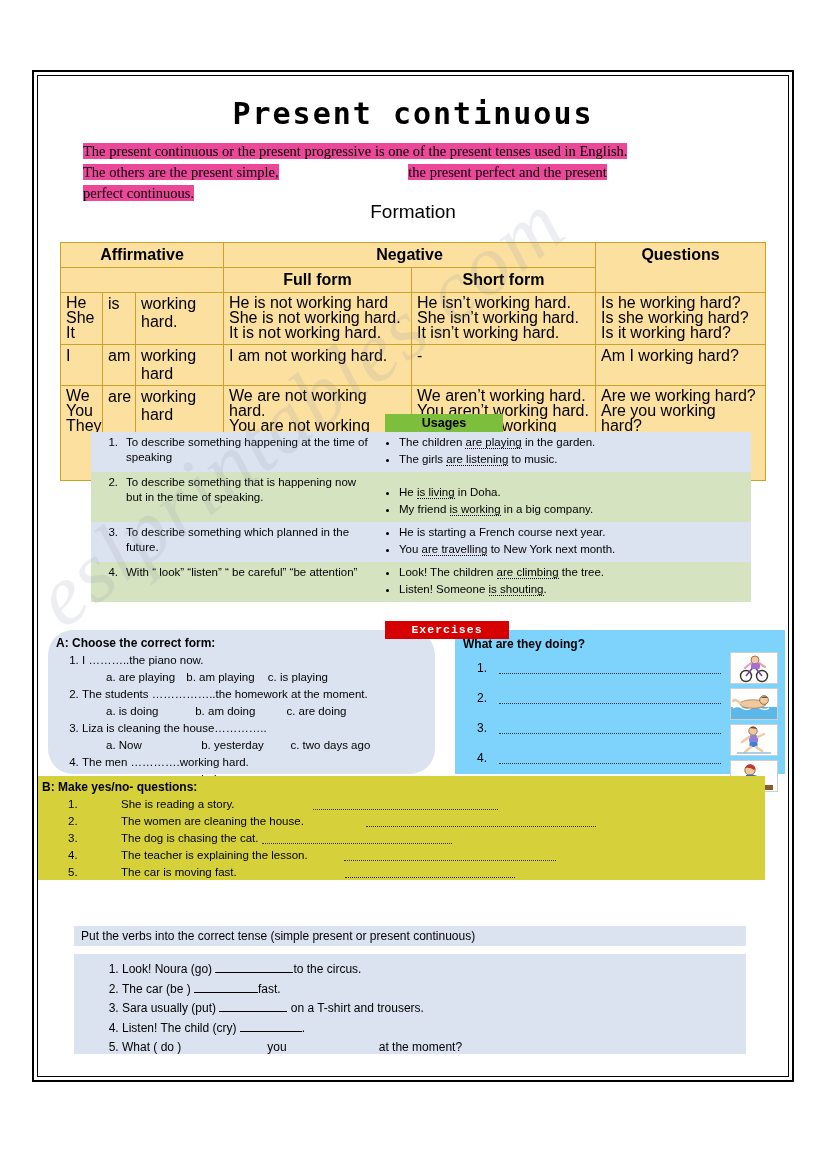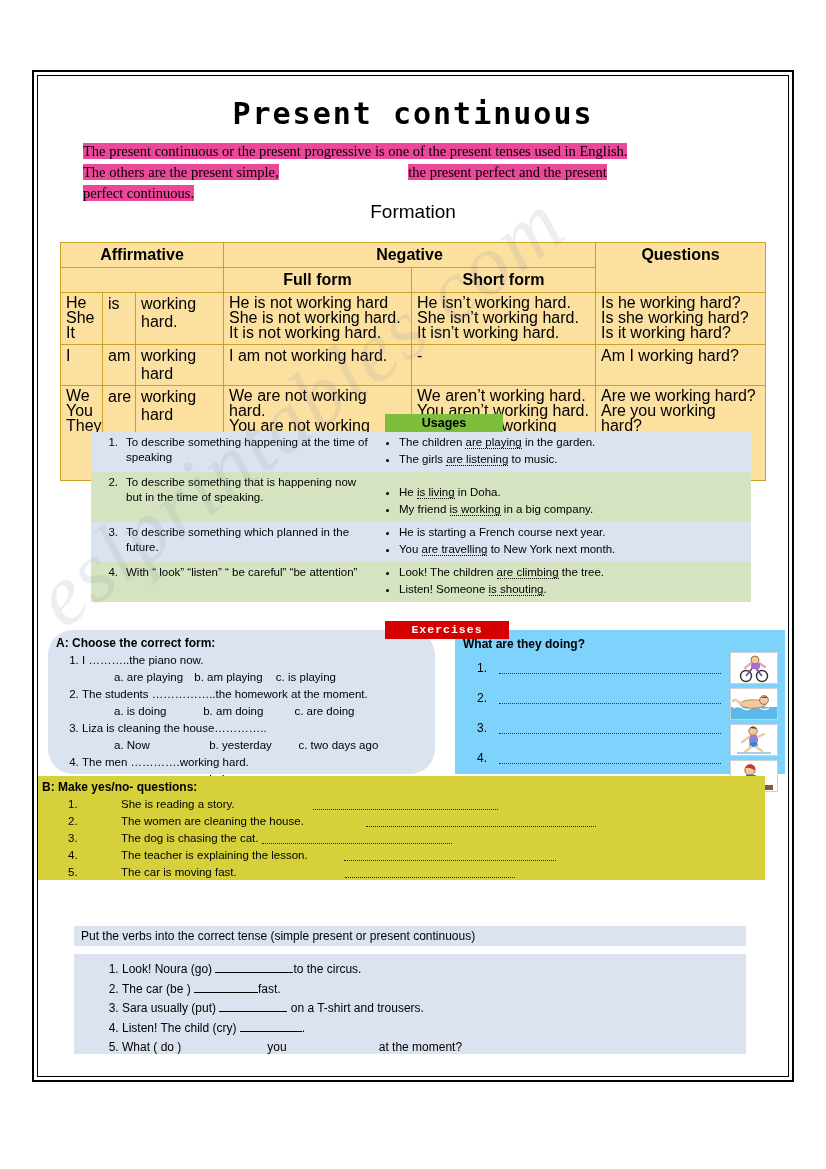--- a/index.html
+++ b/index.html
@@ -61,21 +61,21 @@
   #ex-badge{position:absolute;left:347px;top:545px;width:124px;height:18px;
       background:#d60000;color:#fff;font-family:Liberation Mono, monospace;
       font-size:11.5px;font-weight:bold;text-align:center;line-height:18px;
       letter-spacing:1px;z-index:4;}
 
   
   #exA{position:absolute;left:10px;top:554px;width:387px;height:144px;
       background:#dce3f0;font-size:11.5px;padding:4px 0 0 0;box-sizing:border-box;border-radius:25px;}
   #exA .hd{font-weight:bold;font-size:12px;margin:2px 0 2px 8px;}
   #exA ol{margin:0;padding-left:34px;line-height:17px;}
-  #exA .opts{margin-left:32px;}
+  #exA .opts{margin-left:24px;}
   #exA .opts span{display:inline-block;}
 
   
   #exW{position:absolute;left:417px;top:554px;width:330px;height:144px;
       background:#7dd3fc;font-size:11.5px;box-sizing:border-box;}
   #exW .hd{font-weight:bold;font-size:12px;margin:7px 0 2px 8px;}
   .wrow{display:flex;align-items:center;height:30px;margin-left:22px;}
   .wrow .n{width:22px;font-size:12px;}
   .wrow .dots{flex:1;border-bottom:1.5px dotted #333;height:10px;margin-right:6px;
       max-width:222px;}

